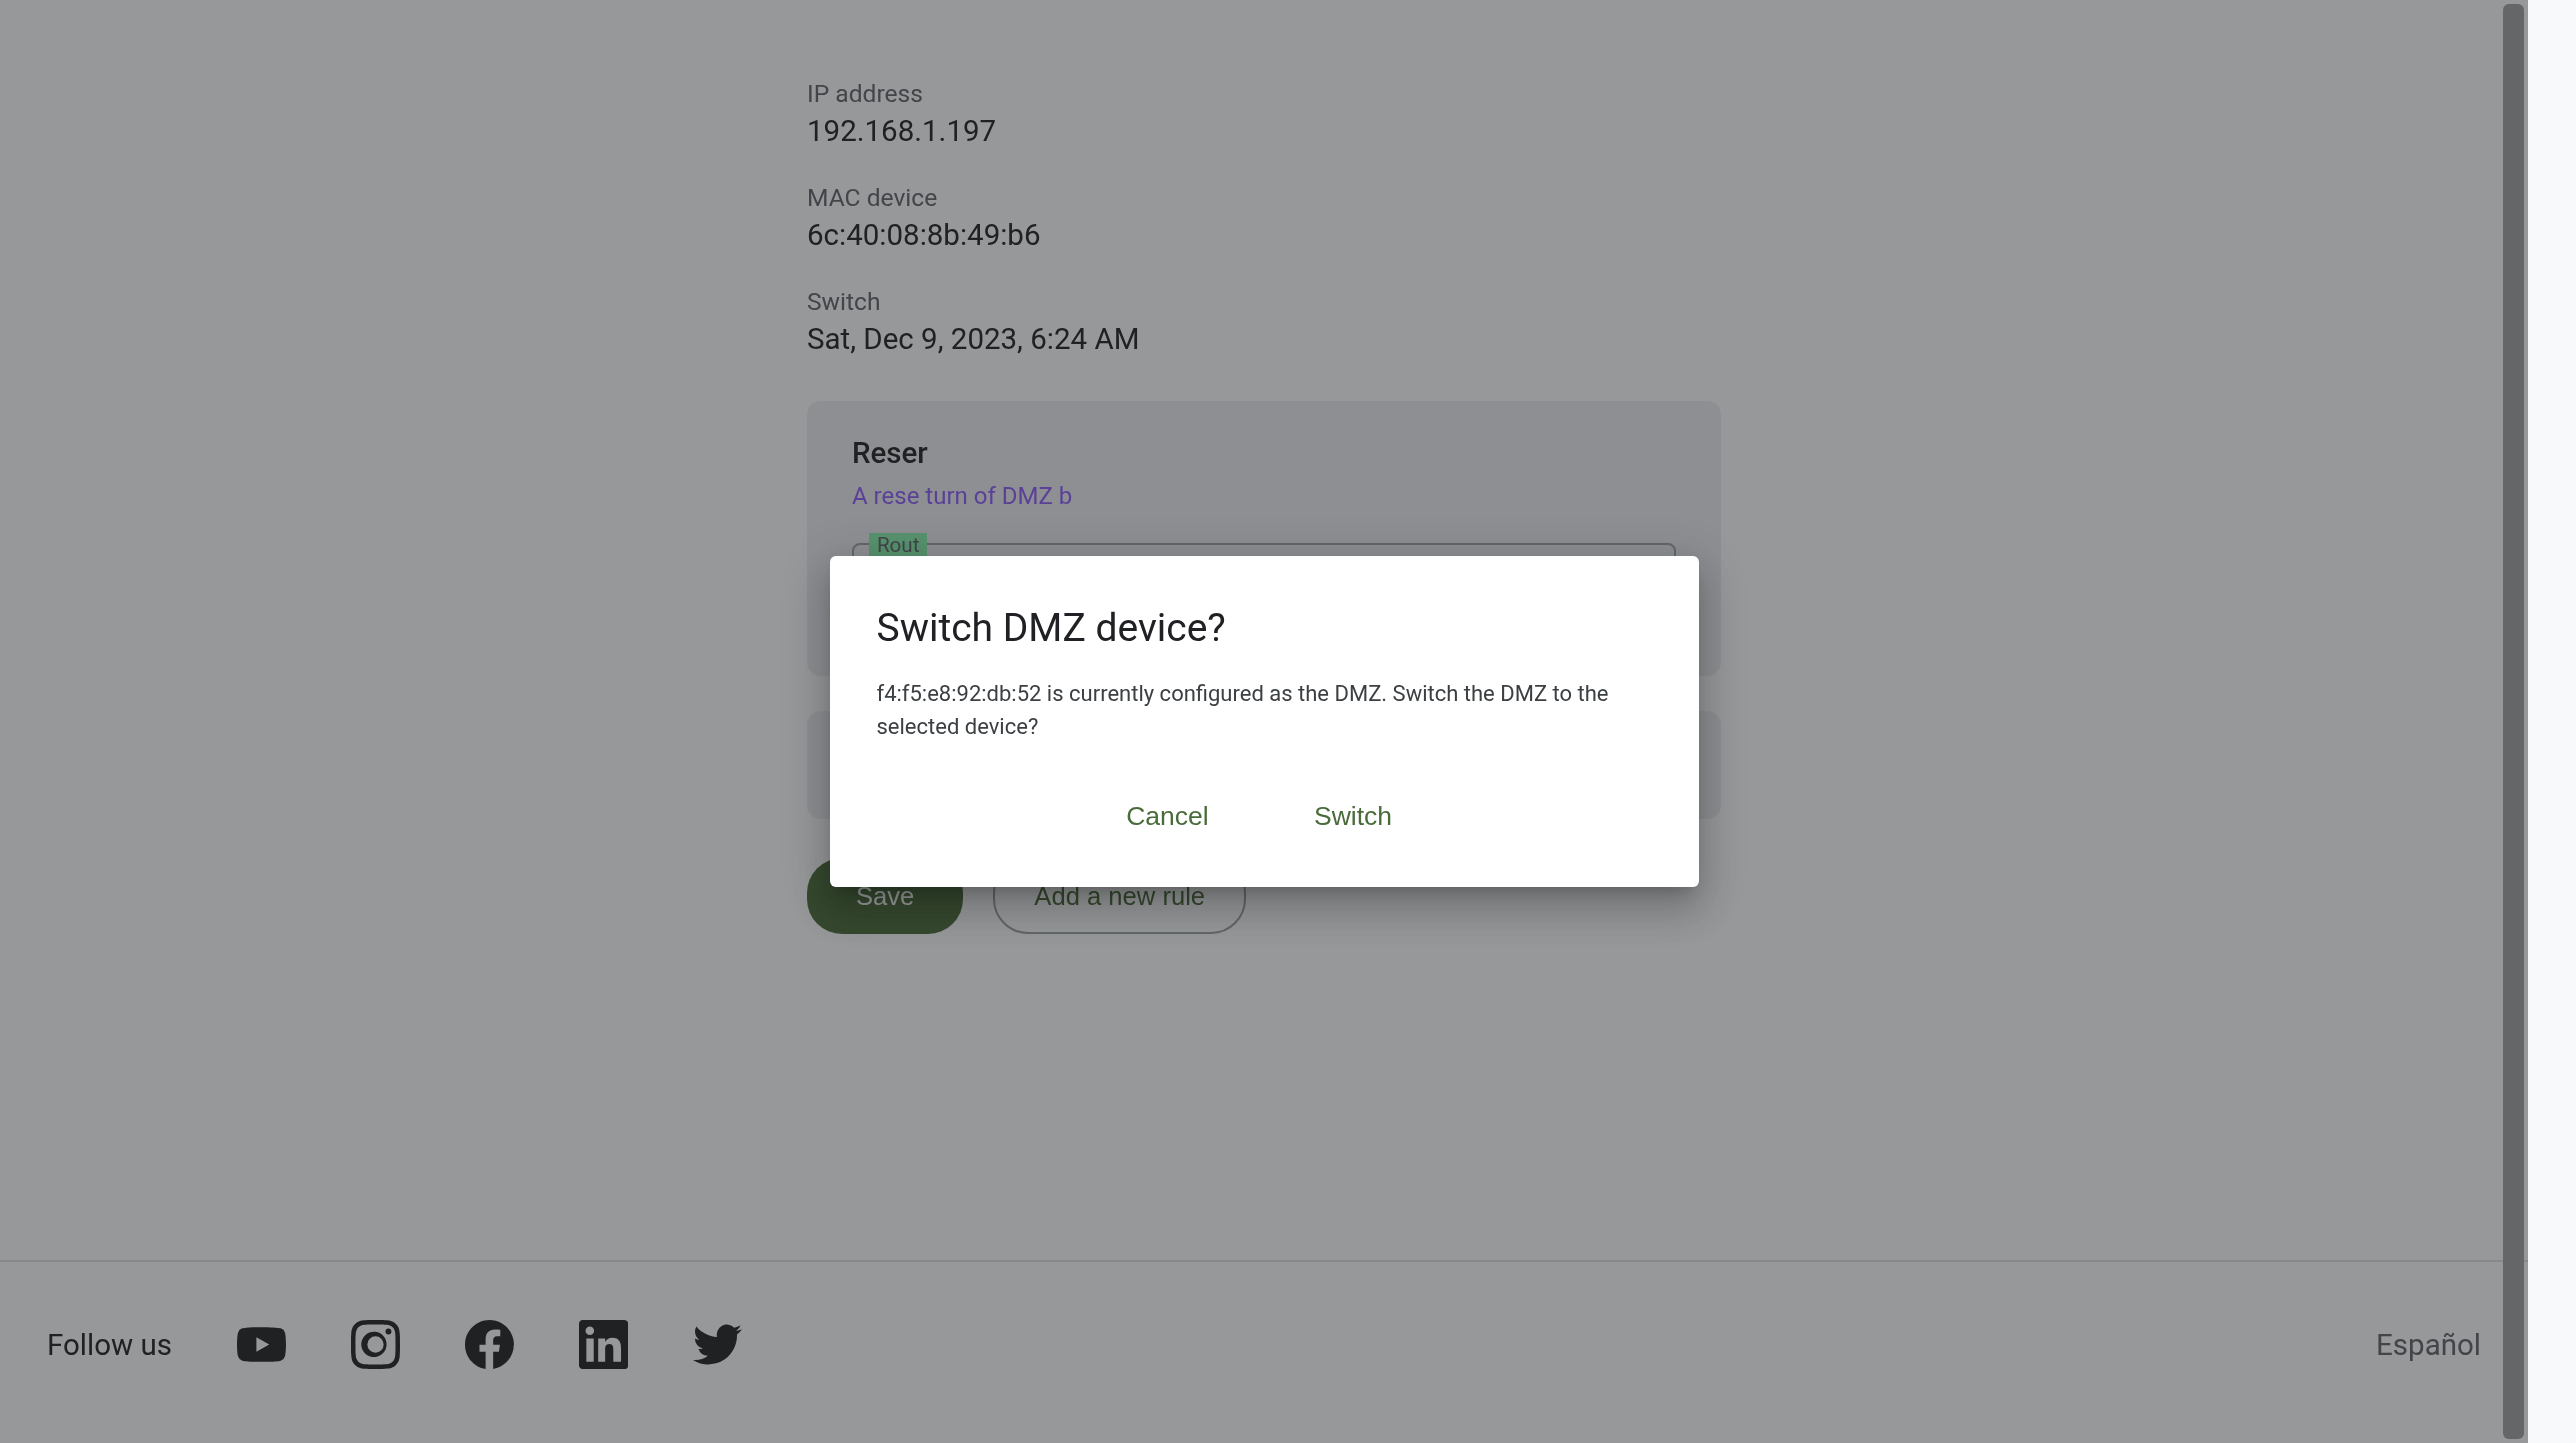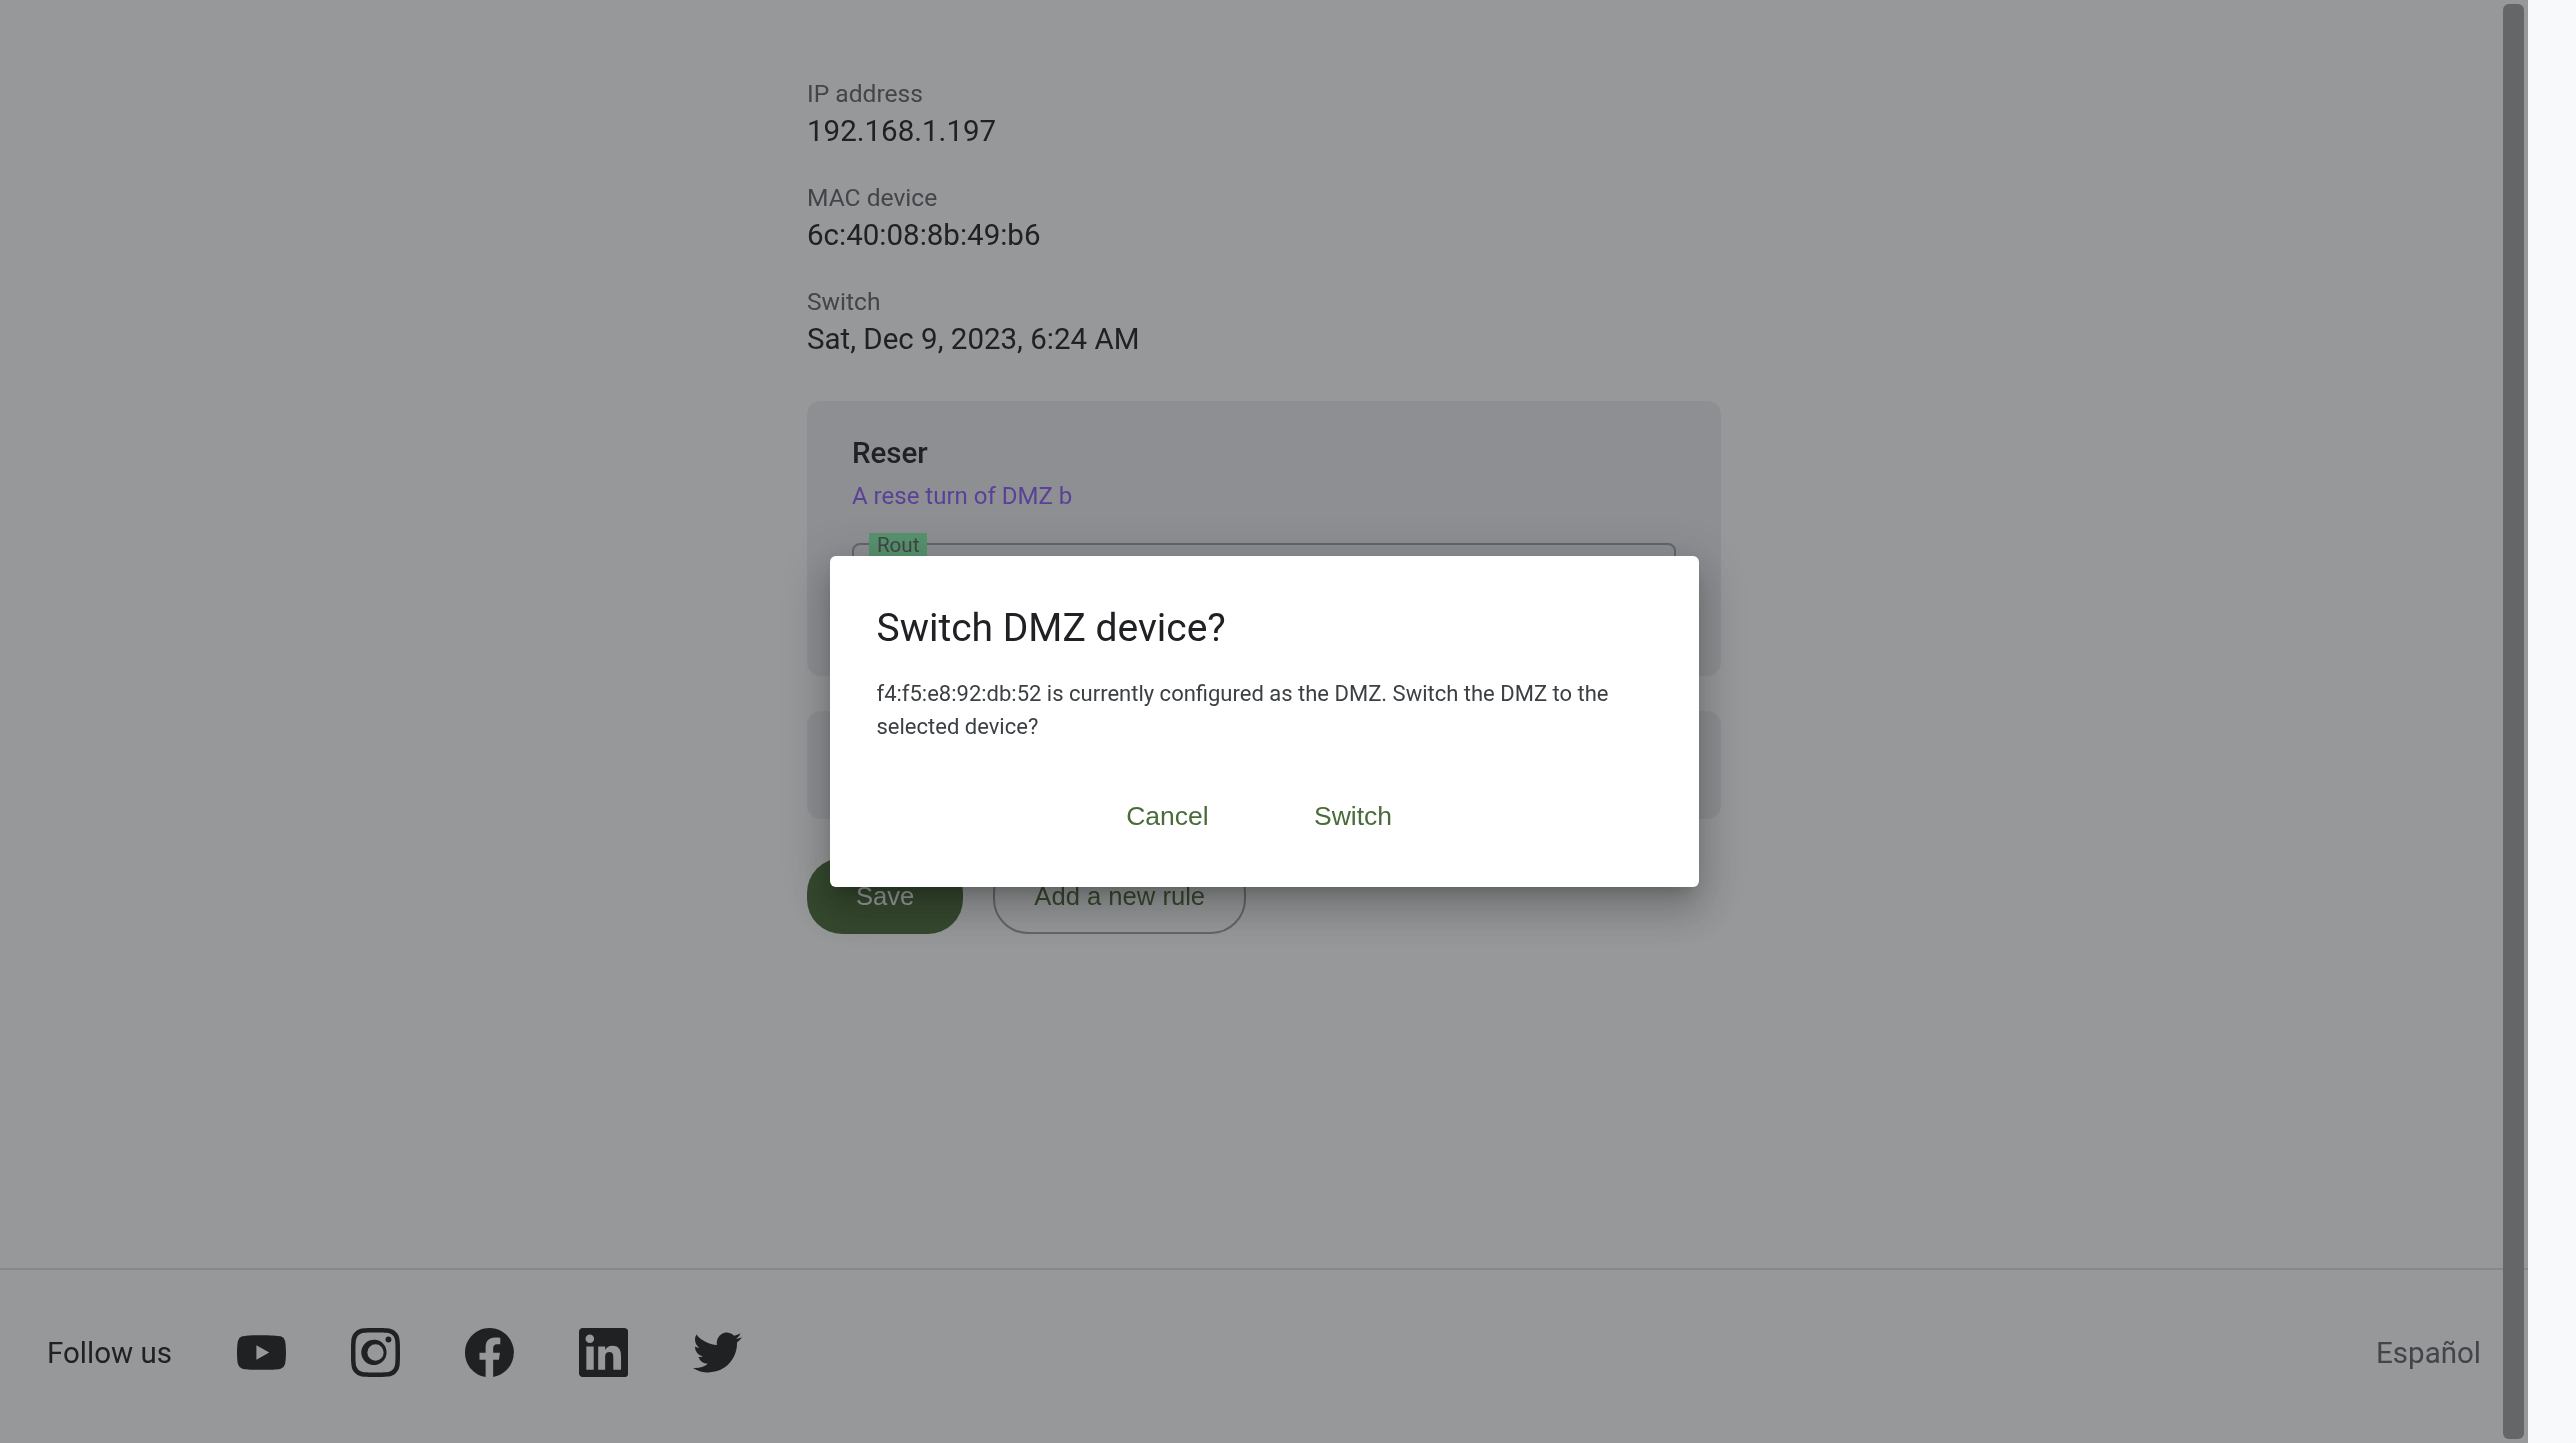--- a/index.html
+++ b/index.html
@@ -144,21 +144,21 @@
       color: #4a6b3a;
       border: 2px solid #9aa0a6;
       border-radius: 35px;
       padding: 21.6px 39px;
       font-size: 25.6px;
       font-weight: 500;
       cursor: pointer;
     }
     .footer {
       position: absolute;
-      bottom: 8px;
+      bottom: 16px;
       left: 0;
       right: 0;
       height: 167px;
       border-top: 2px solid #dadce0;
       display: flex;
       align-items: center;
       justify-content: space-between;
       padding: 0 47px;
     }
     .footer-left {

